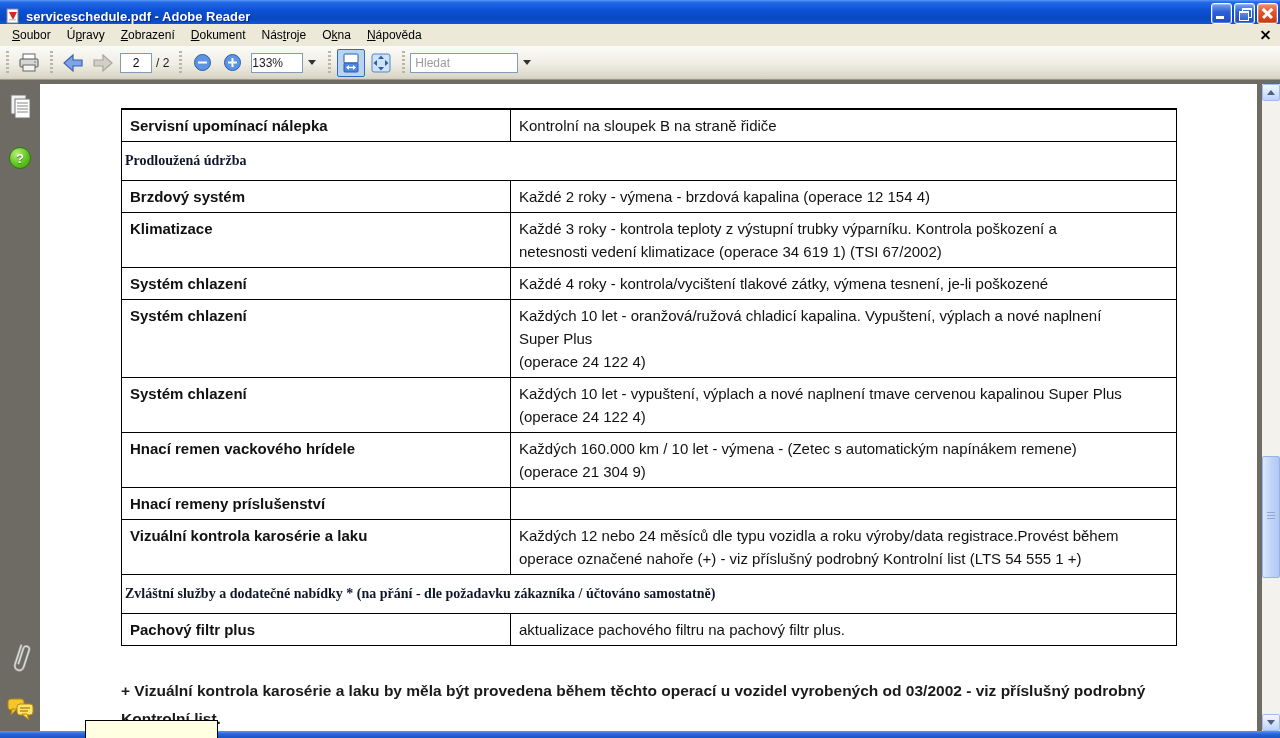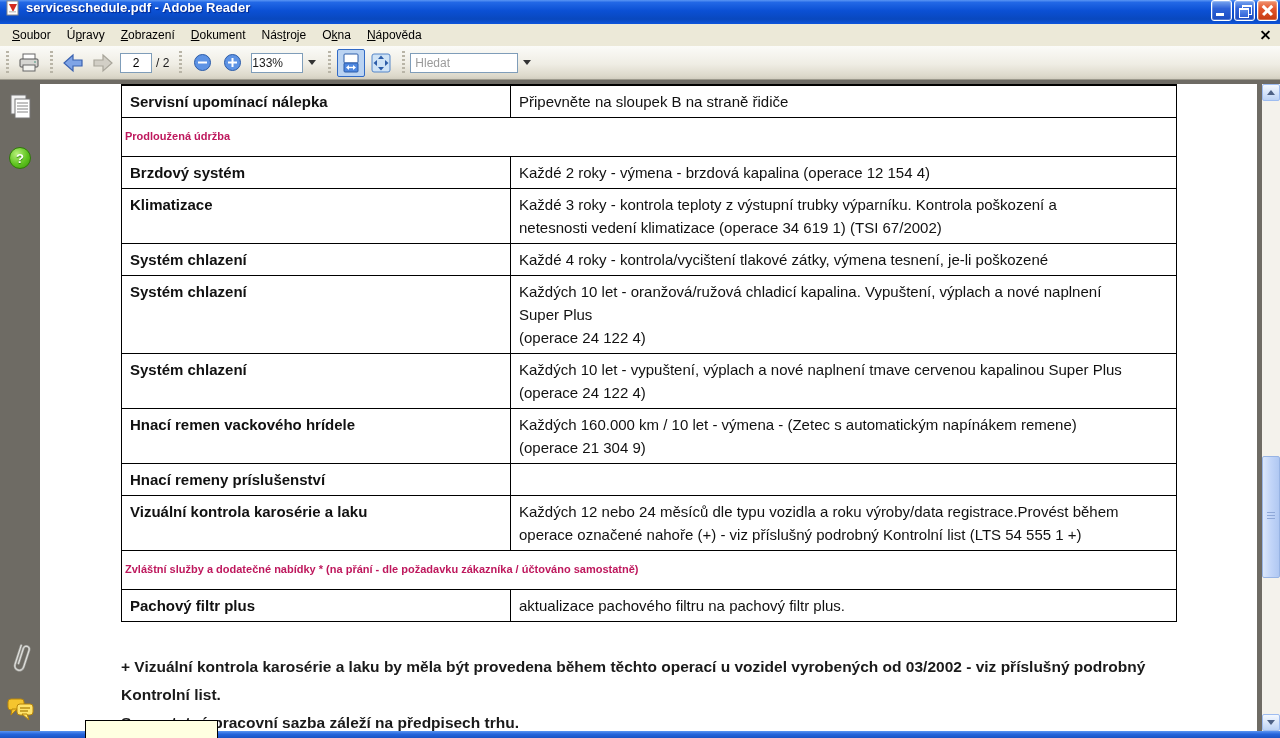--- a/index.html
+++ b/index.html
@@ -5,21 +5,21 @@
   * { margin:0; padding:0; box-sizing:border-box; }
   html,body { width:1280px; height:738px; overflow:hidden; }
   body { font-family:"Liberation Sans", sans-serif; }
 
   .window { position:relative; width:1280px; height:738px; background:#ECE9D8; }
 
   
   .titlebar {
     position:absolute; top:0; left:0; right:0; height:24px;
     background:linear-gradient(180deg,#5A96F4 0%,#2268E6 10%,#0B50D4 45%,#0948BE 80%,#0E55DC 100%);
-    display:flex; align-items:flex-start; padding:0 2px 0 5px;
+    display:flex; align-items:flex-end; padding:0 2px 0 5px;
   }
   .titlebar .title {
     color:#fff; font-size:13px; font-weight:bold; margin-left:5px;
     text-shadow:1px 1px 1px #00278E; flex:1; white-space:nowrap; overflow:hidden;
   }
   .winbtn {
     width:21px; height:21px; margin-left:2px; border-radius:3px;
     border:1px solid #FFFFFF; position:relative; flex:0 0 auto;
     box-shadow:inset 0 0 0 1px rgba(255,255,255,.25);
   }
@@ -84,26 +84,26 @@
   .tab-ic { position:absolute; left:8px; cursor:pointer; }
   .help-btn {
     position:absolute; left:9px; top:67px; width:22px; height:22px; border-radius:50%;
     background:radial-gradient(circle at 35% 30%,#B8F07A,#5FC420 55%,#3D9A0A);
     border:1px solid #2E7A08; color:#fff; font-weight:bold; font-size:13px;
     display:flex; align-items:center; justify-content:center; text-shadow:0 1px 1px #2E7A08;
   }
 
   .page { position:absolute; left:40px; top:4px; width:1217px; height:647px; background:#fff; padding-left:81px; }
 
-  .svc-table { width:1056px; border:1px solid #000; border-top-width:2px; font-size:15px; color:#111; }
+  .svc-table { width:1056px; border:1px solid #000; border-top-width:2px; font-size:15px; color:#111;margin-top:24px; }
   .t-row { display:flex; border-bottom:1px solid #000; line-height:23px; }
   .t-row:last-child { border-bottom:none; }
   .t-cat  { width:389px; flex:0 0 389px; border-right:1px solid #000; padding:4px 8px; font-weight:bold; }
   .t-desc { flex:1; padding:4px 8px; }
-  .t-head { padding:7px 3px 8px; font-weight:bold; font-size:11px; color:#be185d; width:100%; }
+  .t-head { padding:7px 3px 8px; font-weight:bold; font-size:14px; color:#0f172a; width:100%;font-family:Liberation Serif, serif; }
 
   .footer { margin-top:31px; width:1075px; font-size:15.5px; color:#1a1a1a;font-weight:bold; }
   .footer div { line-height:28px; }
 
   
   .scrollbar { position:absolute; right:0; top:4px; width:18px; height:647px; background:#F4F2EC; }
   .sc-btn { position:absolute; left:0; width:18px; height:17px; border:1px solid #9EBCF0; border-radius:2px;
     background:linear-gradient(180deg,#F4F8FE 0%,#D3E2F9 60%,#BCD2F4 100%); display:flex; align-items:center; justify-content:center; }
   .sc-up { top:0; } .sc-down { bottom:0; }
   .tri-up { width:0;height:0;border-left:4px solid transparent;border-right:4px solid transparent;border-bottom:5px solid #4D6185; }
@@ -259,21 +259,21 @@
               <line x1="13" y1="15" x2="21" y2="15"></line>
             </g>
         </svg>
       </div>
     </div>
 
     <div class="page">
       <div class="svc-table" id="svc-table">
           <div class="t-row">
             <div class="t-cat">Servisní upomínací nálepka</div>
-            <div class="t-desc">Připevněte na sloupek B na straně řidiče</div>
+            <div class="t-desc">Kontrolní na sloupek B na straně řidiče</div>
           </div>
           <div class="t-row">
             <div class="t-head">Prodloužená údržba</div>
           </div>
           <div class="t-row">
             <div class="t-cat">Brzdový systém</div>
             <div class="t-desc">Každé 2 roky - výmena - brzdová kapalina (operace 12 154 4)</div>
           </div>
           <div class="t-row">
             <div class="t-cat">Klimatizace</div>

